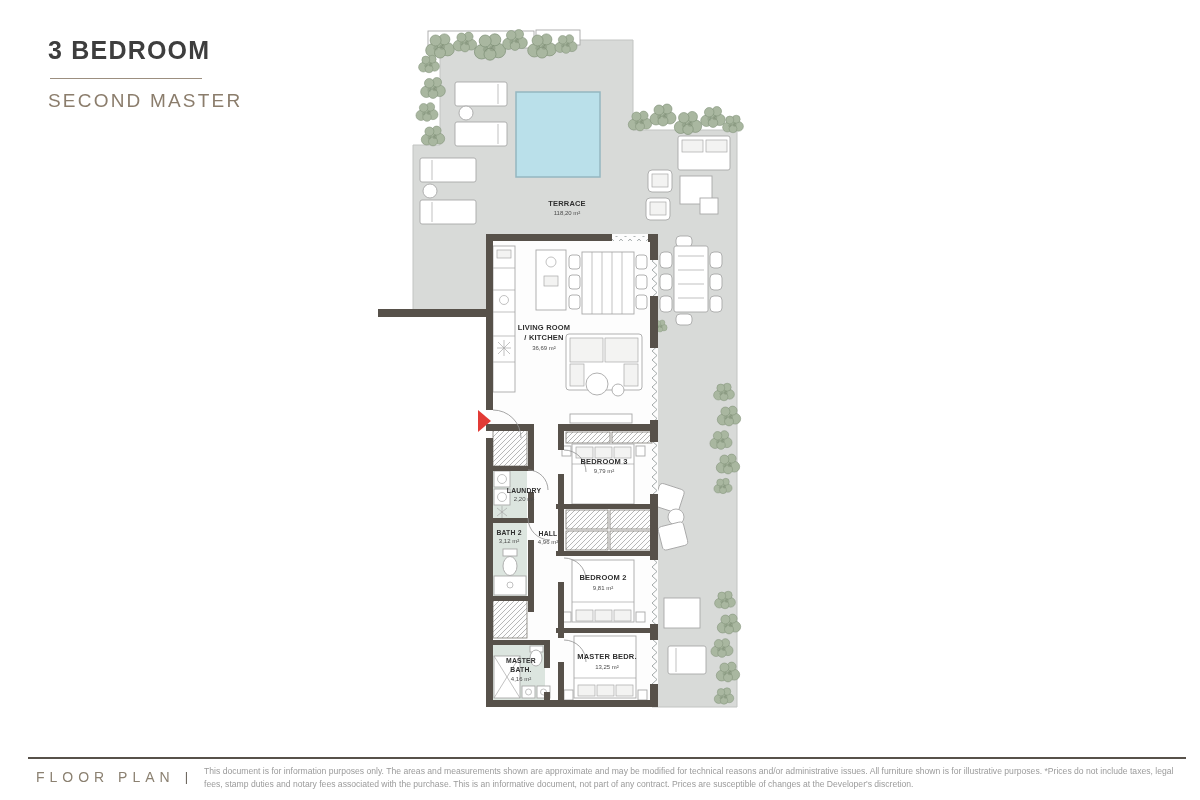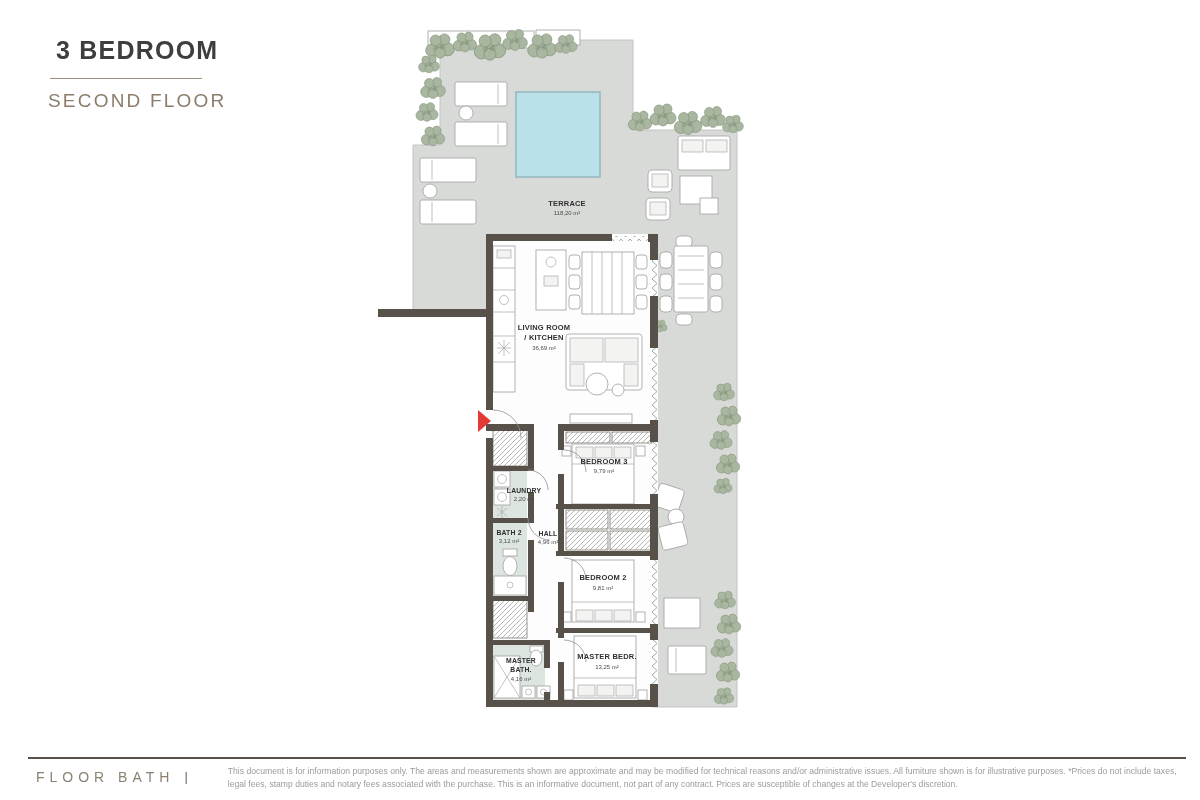--- a/index.html
+++ b/index.html
@@ -5,21 +5,21 @@
   :root{
     --c-wall:#57514a; --c-terrace:#d8dad8; --c-pool:#bae0ea; --c-pool-edge:#94b7c0;
     --c-tile:#dce5df; --c-plant:#a9b7a0; --c-plant-edge:#7e8f76; --c-line:#a8a8a8;
     --c-accent:#e23b36; --c-title:#3e3e3e; --c-taupe:#8b7d6c; --c-text-gray:#9b9b9b;
   }
   *{margin:0;padding:0;box-sizing:border-box}
   html,body{width:1200px;height:800px;background:#ffffff;overflow:hidden;
     font-family:"Liberation Sans",sans-serif;}
   .stage{position:relative;width:1200px;height:800px;background:#fff;}
 
-  .header{position:absolute;left:48px;top:36px;text-align:center;}
+  .header{position:absolute;left:48px;top:36px;}
   .header h1{font-size:25px;font-weight:700;letter-spacing:1.2px;color:var(--c-title);line-height:1.18;}
   .header .rule{width:152px;border-top:1.5px solid #9c8f80;margin:12px 0 11px 2px;}
   .header .subtitle{font-size:19px;font-weight:400;letter-spacing:2.2px;color:var(--c-taupe);}
 
   .plan-svg{position:absolute;left:0;top:0;}
 
   .wall{fill:var(--c-wall);}
   .terrace{fill:var(--c-terrace);stroke:#c2c4c2;stroke-width:1;}
   .pool{fill:var(--c-pool);stroke:var(--c-pool-edge);stroke-width:1.5;}
   .interior{fill:#fdfdfd;}
@@ -34,32 +34,32 @@
   .arrow{fill:var(--c-accent);}
   text{font-family:"Liberation Sans",sans-serif;text-anchor:middle;}
   .rlabel{font-size:7.5px;font-weight:700;fill:#2f2f2f;letter-spacing:.2px;}
   .rlabel-sm{font-size:6.8px;font-weight:700;fill:#2f2f2f;letter-spacing:.2px;}
   .rarea{font-size:6px;font-weight:400;fill:#4c4c4c;}
 
   .footer-line{position:absolute;left:28px;right:14px;top:757px;border-top:2px solid var(--c-wall);}
   .footer{position:absolute;left:36px;right:20px;top:765px;display:flex;align-items:flex-start;}
   .fp-label{font-size:14px;letter-spacing:5px;color:#8b8171;white-space:nowrap;padding-top:4px;}
   .fp-sep{font-size:13px;color:#6b655d;margin:4px 16px 0 10px;}
-  .disclaimer{flex:1;font-size:8.6px;line-height:1.55;color:var(--c-text-gray);max-width:985px;margin-left:24px;}
+  .disclaimer{flex:1;font-size:8.6px;line-height:1.55;color:var(--c-text-gray);max-width:985px;}
 </style>
 </head>
 <body>
 
 <div class="stage">
 
   <div class="header">
     <h1><span>3 BEDROOM</span><br>
         </h1>
     <div class="rule"></div>
-    <div class="subtitle">SECOND FLOOR</div>
+    <div class="subtitle">SECOND MASTER</div>
   </div>
 
   <svg class="plan-svg" width="1200" height="800" viewBox="0 0 1200 800">
     <defs>
       <pattern id="hatch" width="5" height="5" patternUnits="userSpaceOnUse">
         <path d="M0,5 L5,0" stroke="#9a9a9a" stroke-width="0.7"></path>
       </pattern>
       <pattern id="zzv" width="7" height="9" patternUnits="userSpaceOnUse">
         <polyline points="1,0 6,4.5 1,9" stroke="#9aa0a0" stroke-width="0.9" fill="none"></polyline>
       </pattern>
@@ -365,18 +365,18 @@
     <text class="rlabel-sm" x="521" y="663">MASTER</text>
     <text class="rlabel-sm" x="521" y="672">BATH.</text>
     <text class="rarea" x="521" y="681">4,16 m²</text>
 
     <text class="rlabel" x="607" y="659">MASTER BEDR.</text>
     <text class="rarea" x="607" y="669">13,25 m²</text>
   </svg>
 
   <div class="footer-line"></div>
   <div class="footer">
-    <span class="fp-label">FLOOR BATH</span>
+    <span class="fp-label">FLOOR PLAN</span>
     <span class="fp-sep">|</span>
     <p class="disclaimer">This document is for information purposes only. The areas and measurements shown are approximate and may be modified for technical reasons and/or administrative issues. All furniture shown is for illustrative purposes. *Prices do not include taxes, legal fees, stamp duties and notary fees associated with the purchase. This is an informative document, not part of any contract. Prices are susceptible of changes at the Developer's discretion.</p>
   </div>
 
 </div>
 
 </body></html>

